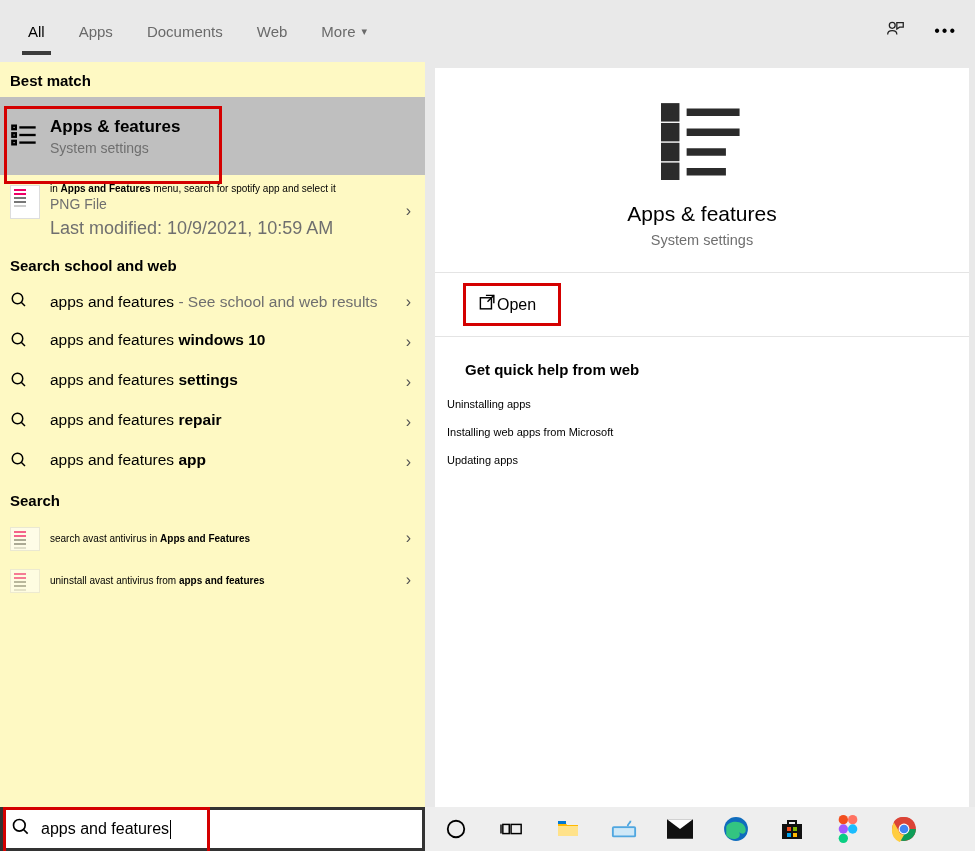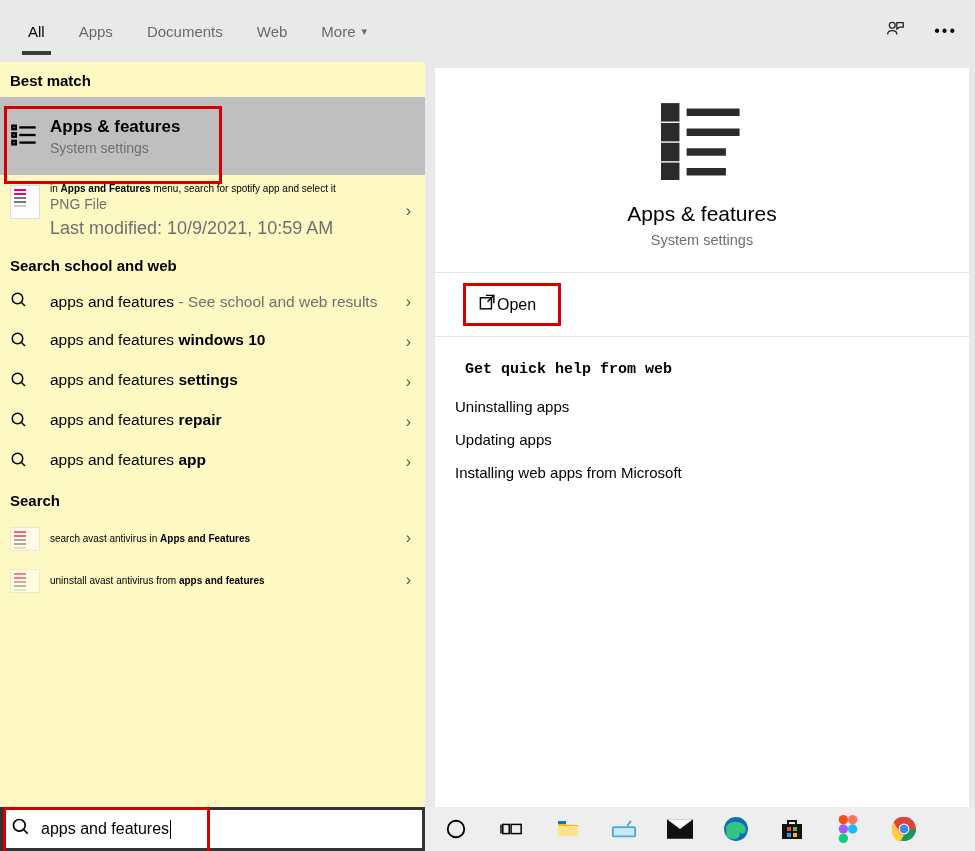--- a/index.html
+++ b/index.html
@@ -43,22 +43,22 @@
   .thumb::before { content:""; position:absolute; left:3px; top:3px; width:12px; height:2px; background:#e06; box-shadow:0 4px 0 #e06, 0 8px 0 #777, 0 12px 0 #777, 0 16px 0 #ccc; }
 
   
   .right { flex:1; background:#fff; margin:6px 6px 0 10px; display:flex; flex-direction:column; }
   .detail-head { display:flex; flex-direction:column; align-items:center; padding:30px 20px 24px; }
   .detail-head .big-icon svg { width:82px; height:82px; }
   .detail-title { font-size:21px; margin-top:18px; }
   .detail-sub { font-size:14.5px; color:#6f6f6f; margin-top:6px; }
   .divider { height:1px; background:#e4e4e4; margin:0 0 0 0; }
   .open-highlight { border:3px solid #d40000; display:inline-flex; padding:7px 22px 7px 12px; margin:10px 0 10px 14px; align-items:center; cursor:pointer; }
-  .help-head { font-size:15px; font-weight:700; padding:24px 30px 12px;font-family:Liberation Mono, monospace; }
-  .help-link { font-size:15px; padding:8px 20px; cursor:pointer; }
+  .help-head { font-size:15px; font-weight:700; padding:24px 30px 12px; }
+  .help-link { font-size:11px; padding:8px 12px; cursor:pointer; }
 
   
   .bottom { position:absolute; left:0; bottom:0; width:100%; height:44px; display:flex; }
   .search-wrap { width:425px; height:44px; background:#fff; border:3px solid #333; display:flex; align-items:center; position:relative; }
   .search-wrap .mag { margin:0 10px 0 8px; }
   .search-wrap input { border:none; outline:none; font-size:16px; flex:1; background:transparent; }
   .search-highlight { position:absolute; left:0; top:-3px; width:207px; height:50px; border:3px solid #d40000; pointer-events:none; }
   .taskbar { flex:1; background:#eee; display:flex; align-items:center; gap:30px; padding-left:18px; }
   .tb-icon { width:26px; height:26px; display:flex; align-items:center; justify-content:center; color:#000; }
   .cursor-caret { display:inline-block; width:1px; height:19px; background:#000; vertical-align:middle; margin-left:1px; }
@@ -239,22 +239,22 @@
             </svg>
         </span>
         <span class="lbl">Open</span>
       </div>
     </div>
 
     <div class="divider"></div>
 
     <div class="help-head">Get quick help from web</div>
     <div class="help-link">Uninstalling apps</div>
+    <div class="help-link">Installing web apps from Microsoft</div>
     <div class="help-link">Updating apps</div>
-    <div class="help-link">Installing web apps from Microsoft</div>
   </div>
 </div>
 
 <div class="bottom">
   <div class="search-wrap">
     <span class="mag">
       <svg width="20" height="20" viewBox="0 0 24 24" fill="none" stroke="#000" stroke-width="2">
           <circle cx="10" cy="10" r="7"></circle>
           <line x1="20" y1="20" x2="15" y2="15"></line>
         </svg>

